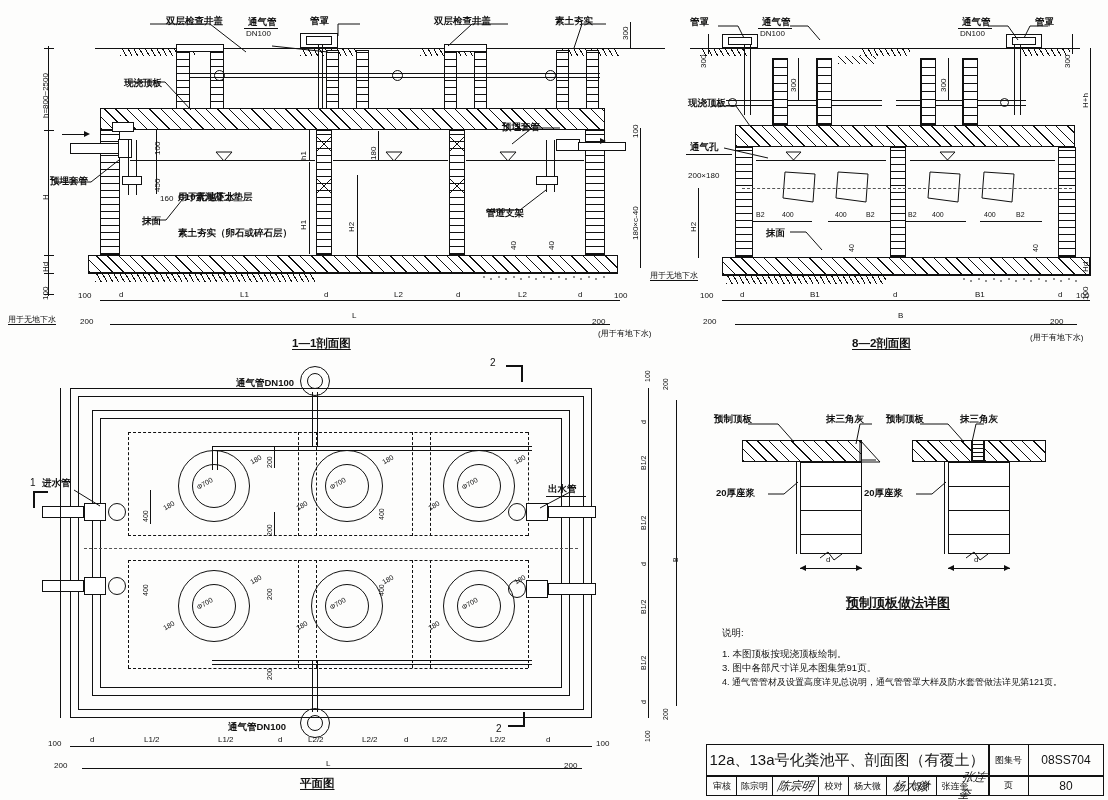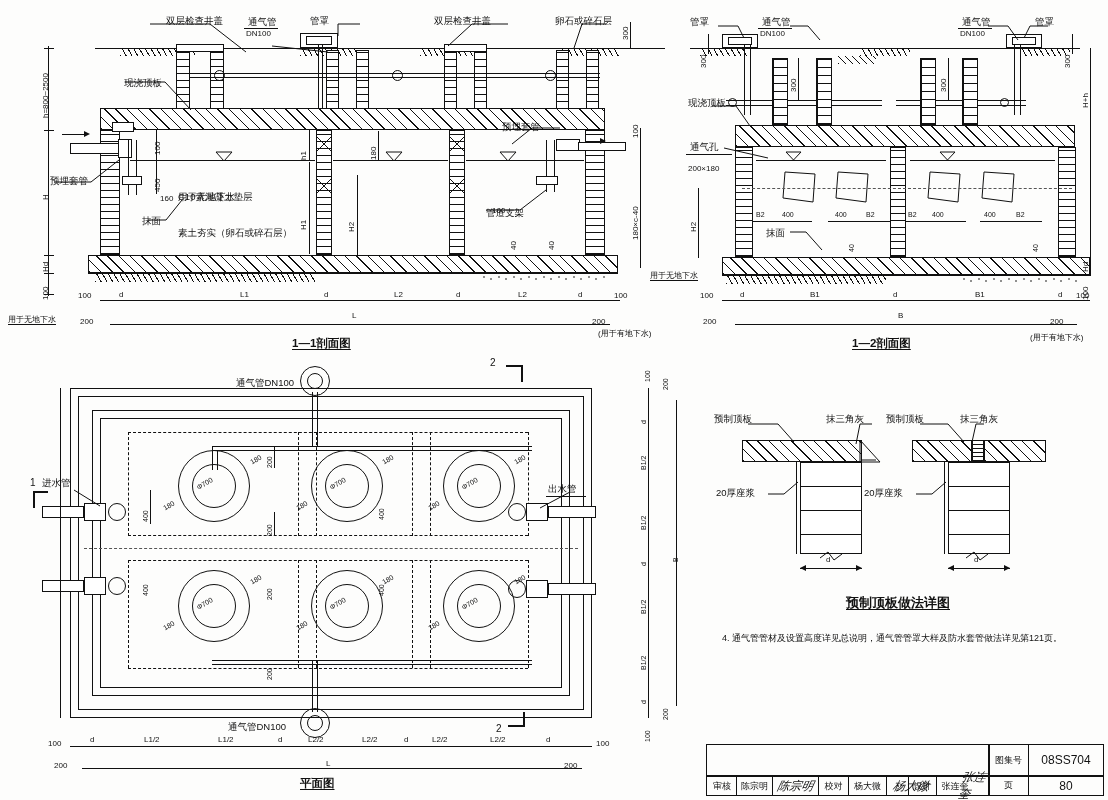--- a/index.html
+++ b/index.html
@@ -9,21 +9,21 @@
     color:#111;
   }
   .sheet{position:absolute;inset:0;background:#fdfdfc;}
   
   .ln{position:absolute;background:#111;}
   .h{height:1px;}
   .v{width:1px;}
   .h2{height:2px;}
   .v2{width:2px;}
   .txt{position:absolute;white-space:nowrap;font-size:9px;line-height:1;color:#111;}
-  .txt.cn{font-size:9.5px;}
+  .txt.cn{font-size:9.5px;font-weight:bold;}
   .t8{font-size:8px;}
   .t7{font-size:7px;}
   .t10{font-size:10px;}
   .vert{transform-origin:0 0;transform:rotate(-90deg);}
   .ul{text-decoration:underline;text-underline-offset:2px;}
   .box{position:absolute;border:1px solid #111;box-sizing:border-box;}
   .circ{position:absolute;border:1px solid #111;border-radius:50%;box-sizing:border-box;}
   
   .hatch45{
     background-image:repeating-linear-gradient(45deg,#111 0 1px,transparent 1px 5px);
@@ -198,21 +198,21 @@
 
     <div class="txt t8" style="left:160px;top:195px;">160</div>
     <div class="txt t8" style="left:492px;top:207px;">160</div>
 
     <div class="txt cn" style="left:166px;top:16px;">双层检查井盖</div>
     <div class="txt cn" style="left:248px;top:17px;">通气管</div>
     <div class="txt t8" style="left:246px;top:30px;">DN100</div>
     <div class="ln h" style="left:244px;top:28px;width:34px;"></div>
     <div class="txt cn" style="left:310px;top:16px;">管罩</div>
     <div class="txt cn" style="left:434px;top:16px;">双层检查井盖</div>
-    <div class="txt cn" style="left:555px;top:16px;">卵石或碎石层</div>
+    <div class="txt cn" style="left:555px;top:16px;">素土夯实</div>
     <div class="txt cn" style="left:124px;top:78px;">现浇顶板</div>
     <div class="txt cn" style="left:50px;top:176px;">预埋套管</div>
     <div class="txt cn" style="left:142px;top:216px;">抹面</div>
     <div class="txt cn" style="left:486px;top:208px;">管道支架</div>
     <div class="txt cn" style="left:502px;top:122px;">预埋套管</div>
     <div class="txt cn" style="left:178px;top:192px;">用于无地下水</div>
     <div class="txt cn" style="left:178px;top:192px;">C10素混凝土垫层</div>
     <div class="txt cn" style="left:178px;top:228px;">素土夯实（卵石或碎石层）</div>
     <div class="txt t8 ul" style="left:8px;top:316px;">用于无地下水</div>
     <div class="txt t8" style="left:598px;top:330px;">(用于有地下水)</div>
@@ -332,21 +332,21 @@
     <div class="txt cn" style="left:690px;top:17px;">管罩</div>
     <div class="txt cn" style="left:762px;top:17px;">通气管</div>
     <div class="txt t8" style="left:760px;top:30px;">DN100</div>
     <div class="ln h" style="left:758px;top:28px;width:34px;"></div>
     <div class="txt cn" style="left:962px;top:17px;">通气管</div>
     <div class="txt t8" style="left:960px;top:30px;">DN100</div>
     <div class="ln h" style="left:958px;top:28px;width:34px;"></div>
     <div class="txt cn" style="left:1035px;top:17px;">管罩</div>
     <div class="txt cn" style="left:688px;top:98px;">现浇顶板</div>
     <div class="txt cn" style="left:690px;top:142px;">通气孔</div>
-    <div class="txt t8" style="left:688px;top:165px;">200×180</div>
+    <div class="txt t8" style="left:688px;top:172px;">200×180</div>
     <div class="ln h" style="left:686px;top:154px;width:46px;"></div>
     <div class="txt cn" style="left:766px;top:228px;">抹面</div>
     <div class="txt t8 ul" style="left:650px;top:272px;">用于无地下水</div>
     <div class="txt t8" style="left:1030px;top:334px;">(用于有地下水)</div>
     <svg style="left:712px;top:106px;" width="40" height="22">
         <polyline points="0,0 24,0 38,20" fill="none" stroke="#111"></polyline>
       </svg>
     <svg style="left:724px;top:148px;" width="46" height="12">
         <line x1="0" y1="0" x2="44" y2="10" stroke="#111"></line>
       </svg>
@@ -403,21 +403,21 @@
     <div class="txt t8" style="left:700px;top:292px;">100</div>
     <div class="txt t8" style="left:703px;top:318px;">200</div>
     <div class="txt t8" style="left:740px;top:291px;">d</div>
     <div class="txt t8" style="left:810px;top:291px;">B1</div>
     <div class="txt t8" style="left:893px;top:291px;">d</div>
     <div class="txt t8" style="left:975px;top:291px;">B1</div>
     <div class="txt t8" style="left:1058px;top:291px;">d</div>
     <div class="txt t8" style="left:1076px;top:292px;">100</div>
     <div class="txt t8" style="left:1050px;top:318px;">200</div>
     <div class="txt t8" style="left:898px;top:312px;">B</div>
-    <div class="caption ul" style="left:852px;top:336px;">1—2剖面图</div>
+    <div class="caption ul" style="left:852px;top:336px;">8—2剖面图</div>
   </div>
 
   <div>
 
     <div class="box" style="left:70px;top:388px;width:522px;height:330px;"></div>
     <div class="box" style="left:78px;top:396px;width:506px;height:314px;"></div>
     <div class="box" style="left:92px;top:410px;width:478px;height:286px;"></div>
     <div class="box" style="left:100px;top:418px;width:462px;height:270px;"></div>
 
     <div class="dashed-h" style="left:128px;top:432px;width:400px;"></div>
@@ -632,28 +632,32 @@
       </svg>
     <div class="ln h" style="left:948px;top:568px;width:62px;"></div>
     <div class="txt t8" style="left:974px;top:556px;">d</div>
     <div class="arrowL" style="left:948px;top:565px;"></div>
     <div class="arrowR" style="left:1004px;top:565px;"></div>
 
     <div class="caption ul" style="left:846px;top:594px;font-size:13px;">预制顶板做法详图</div>
   </div>
 
   <div class="notes" style="left:722px;top:626px;width:376px;">
+    <div>说明:</div>
     <div style="height:6px"></div>
+    <div>1. 本图顶板按现浇顶板绘制。</div>
+    <div>3. 图中各部尺寸详见本图集第91页。</div>
     <div style="font-size:9px;">4. 通气管管材及设置高度详见总说明，通气管管罩大样及防水套管做法详见第121页。</div>
   </div>
 
   <div class="tb" style="left:706px;top:744px;width:398px;height:52px;"></div>
   <div class="ln h2" style="left:706px;top:775px;width:398px;"></div>
   <div class="ln v2" style="left:988px;top:744px;height:52px;"></div>
   <div class="ln v" style="left:1028px;top:744px;height:52px;"></div>
+  <div class="tbcell" style="left:708px;top:746px;width:278px;height:28px;font-size:15px;">12a、13a号化粪池平、剖面图（有覆土）</div>
   <div class="tbcell" style="left:990px;top:746px;width:37px;height:28px;font-size:9px;">图集号</div>
   <div class="tbcell" style="left:1029px;top:746px;width:74px;height:28px;font-size:12px;">08SS704</div>
   <div class="tbcell" style="left:990px;top:776px;width:37px;height:19px;font-size:9px;">页</div>
   <div class="tbcell" style="left:1029px;top:776px;width:74px;height:19px;font-size:12px;">80</div>
 
   <div class="ln v" style="left:736px;top:776px;height:20px;"></div>
   <div class="ln v" style="left:772px;top:776px;height:20px;"></div>
   <div class="ln v" style="left:818px;top:776px;height:20px;"></div>
   <div class="ln v" style="left:848px;top:776px;height:20px;"></div>
   <div class="ln v" style="left:886px;top:776px;height:20px;"></div>

